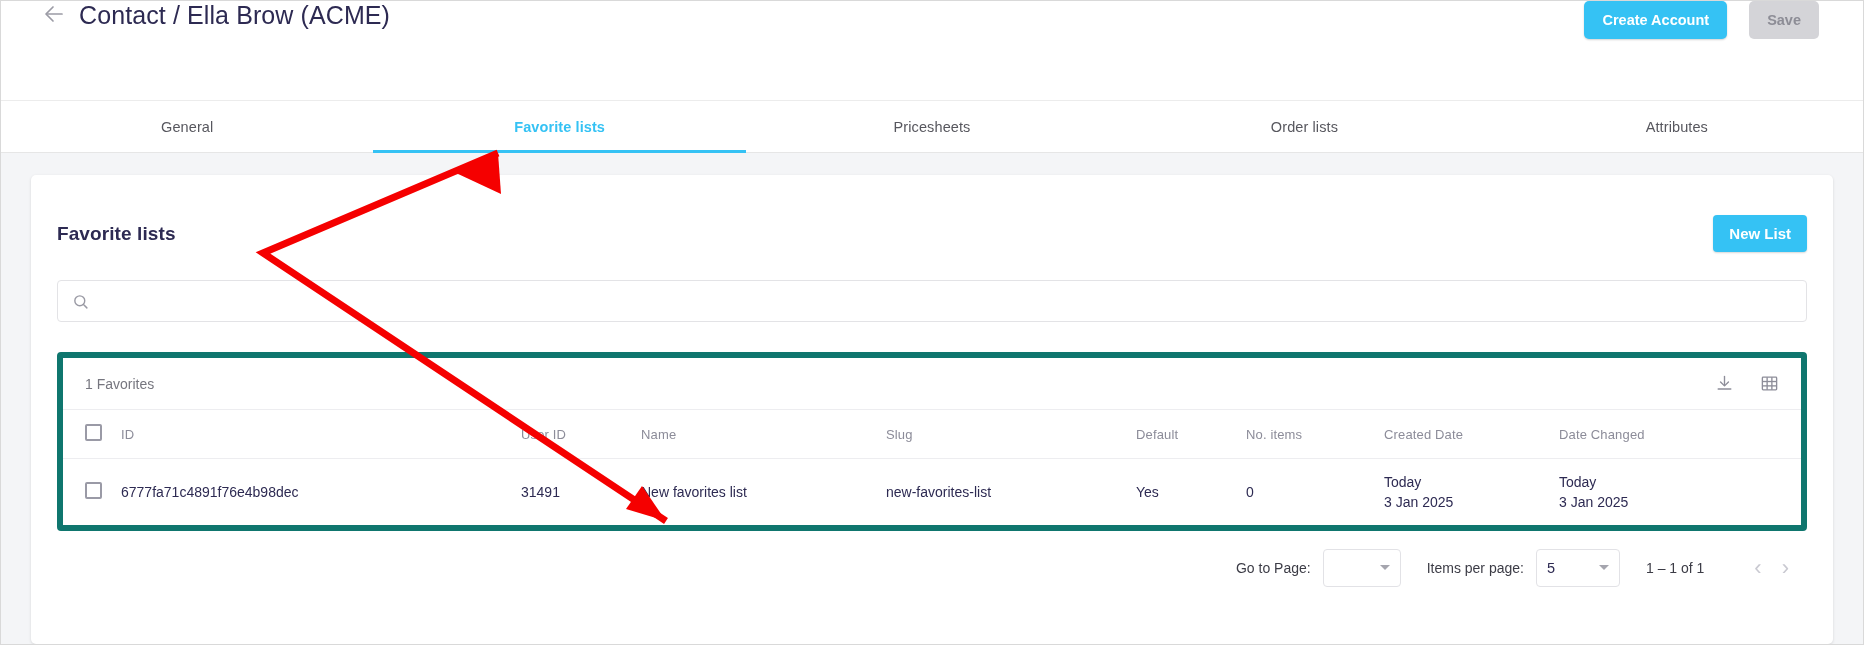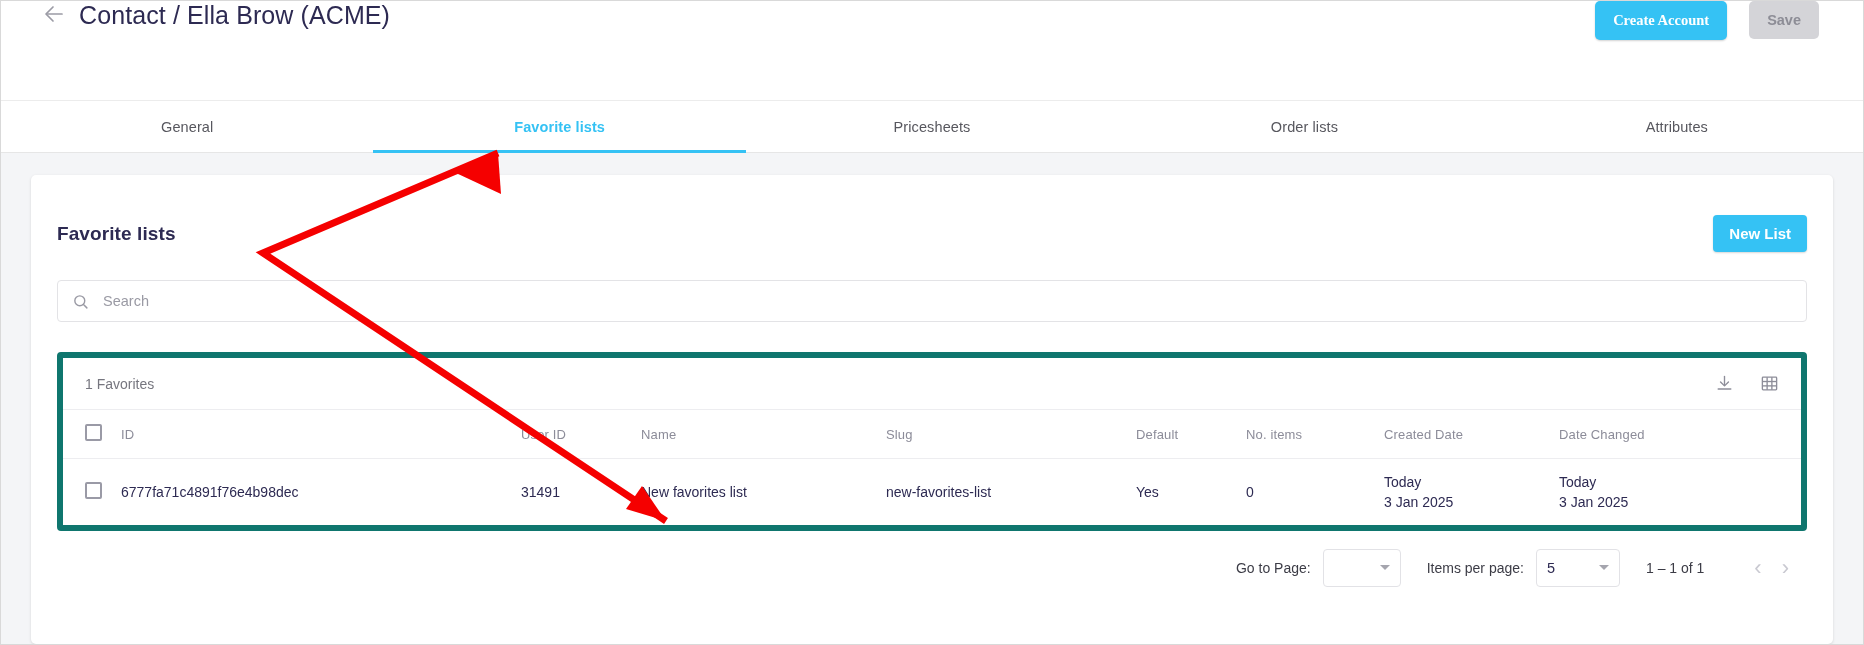--- a/index.html
+++ b/index.html
@@ -51,21 +51,20 @@
     font-weight: bold;
     padding: 11px 18px;
     cursor: pointer;
     font-family: "Liberation Sans", sans-serif;
     white-space: nowrap;
   }
   .btn-primary {
     background: #35c2f4;
     color: #ffffff;
     box-shadow: 0 1px 2px rgba(0,0,0,0.18);
-    font-family: Liberation Serif, serif;
   }
   .btn-disabled {
     background: #d4d4d8;
     color: #8d8d96;
     margin-left: 22px;
     cursor: default;
     box-shadow: none;
   }
 
   
@@ -300,21 +299,20 @@
         <button class="btn-newlist">New List</button>
       </div>
 
       <div class="search-wrap">
         <span class="search-icon">
           <svg width="17" height="17" viewBox="0 0 24 24" fill="none" stroke="currentColor" stroke-width="2" stroke-linecap="round">
             <circle cx="11" cy="11" r="7"></circle>
               <line x1="16.2" y1="16.2" x2="21" y2="21"></line>
           </svg>
         </span>
-        <input class="search-input" type="text" placeholder="Search" style="">
       </div>
 
       <div class="table-box">
 
         <div class="table-toolbar">
           <div class="table-count">1 Favorites</div>
           <div class="toolbar-spacer"></div>
           <span class="tool-icon">
             <svg width="19" height="19" viewBox="0 0 24 24" fill="none" stroke="currentColor" stroke-width="1.7" stroke-linecap="round" stroke-linejoin="round">
               <path d="M12 3v11"></path>

